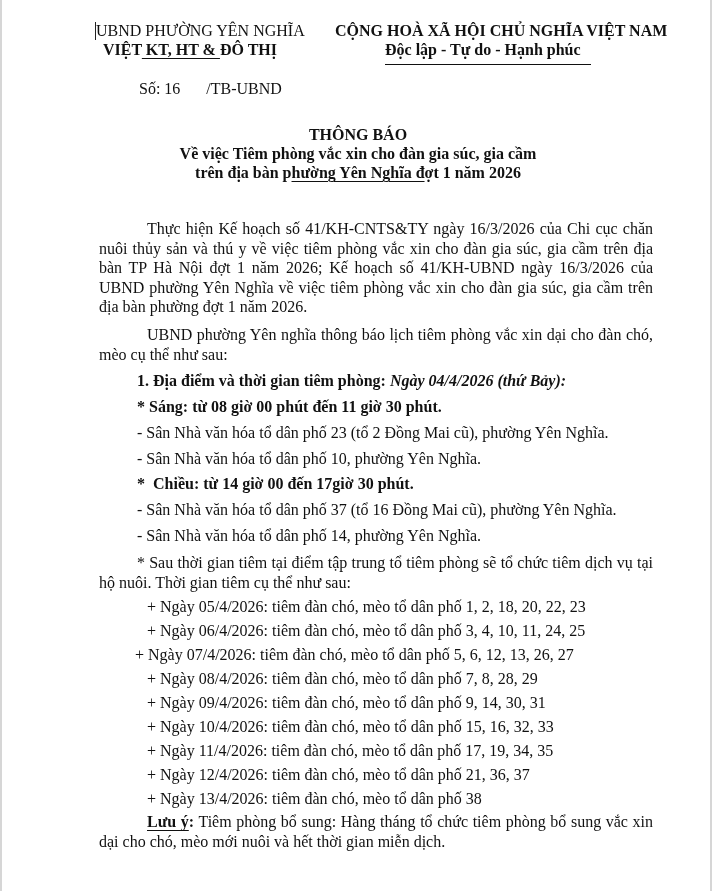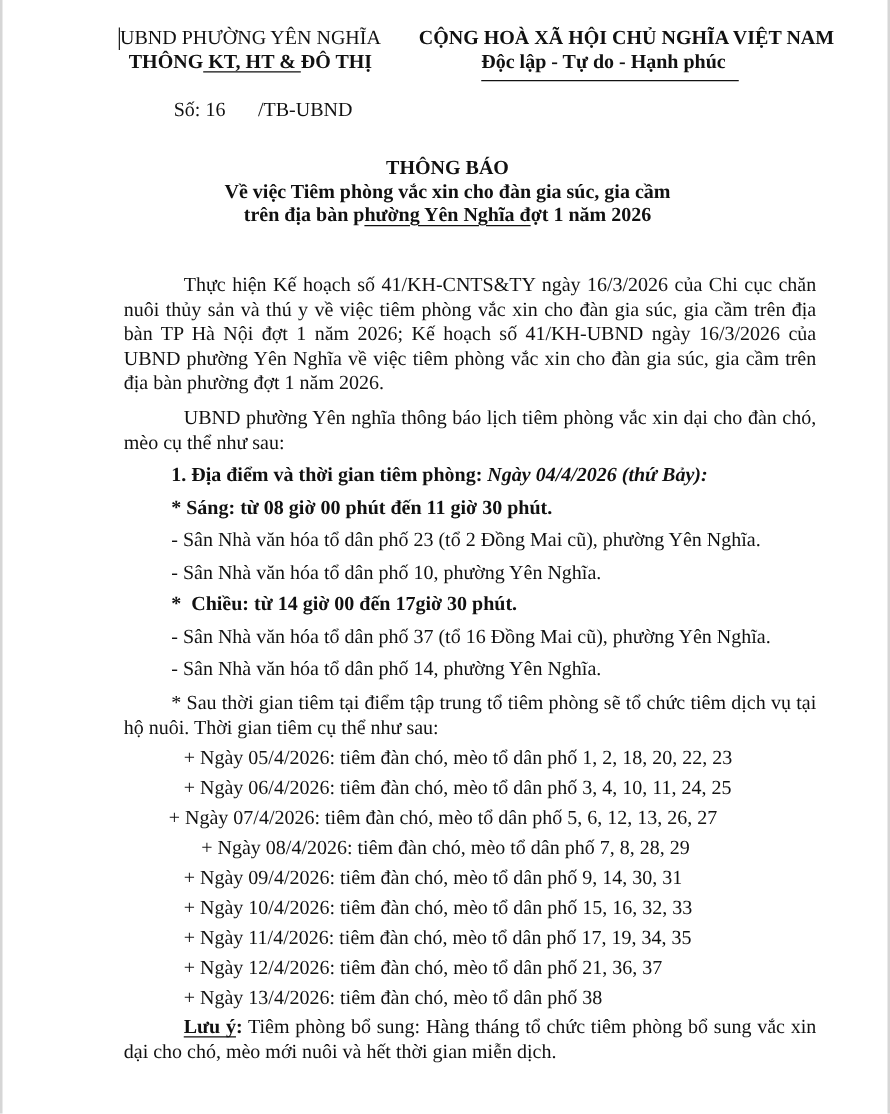--- a/index.html
+++ b/index.html
@@ -40,21 +40,21 @@
   .note { top: 812px; text-indent: 48px; }
 </style>
 </head>
 <body>
 
 <div class="frame">
 
   <div class="caret"></div>
 
   <div class="abs hdr-left-1">UBND PHƯỜNG YÊN NGHĨA</div>
-  <div class="abs hdr-left-2"><span>THÔNG</span><span class="u-inline"> KT, HT &amp; </span><span>ĐÔ THỊ</span></div>
+  <div class="abs hdr-left-2"><span>VIỆT</span><span class="u-inline"> KT, HT &amp; </span><span>ĐÔ THỊ</span></div>
 
   <div class="abs hdr-right-1">CỘNG HOÀ XÃ HỘI CHỦ NGHĨA VIỆT NAM</div>
   <div class="abs hdr-right-2">Độc lập - Tự do - Hạnh phúc</div>
   <div class="hdr-right-2-line"></div>
 
   <div class="abs number"><span>Số: 16</span><span class="gap"></span><span>/TB-UBND</span></div>
 
   <div class="abs title">THÔNG BÁO</div>
   <div class="abs subtitle-1">Về việc Tiêm phòng vắc xin cho đàn gia súc, gia cầm</div>
   <div class="abs subtitle-2"><span>trên địa bàn p</span><span class="u-inline">hường Yên Nghĩa đ</span><span>ợt 1 năm 2026</span></div>
@@ -70,21 +70,21 @@
 
   <div class="line b" style="left:135px; top:475px;"><span>*</span>&nbsp;&nbsp;<span>Chiều: từ 14 giờ 00 đến 17giờ 30 phút.</span></div>
   <div class="line" style="left:135px; top:501px;">- Sân Nhà văn hóa tổ dân phố 37 (tổ 16 Đồng Mai cũ), phường Yên Nghĩa.</div>
   <div class="line" style="left:135px; top:527px;">- Sân Nhà văn hóa tổ dân phố 14, phường Yên Nghĩa.</div>
 
   <div class="para p3">* Sau thời gian tiêm tại điểm tập trung tổ tiêm phòng sẽ tổ chức tiêm dịch vụ tại hộ nuôi. Thời gian tiêm cụ thể như sau:</div>
 
   <div class="line" style="left:145px; top:598px;">+ Ngày 05/4/2026: tiêm đàn chó, mèo tổ dân phố 1, 2, 18, 20, 22, 23</div>
   <div class="line" style="left:145px; top:622px;">+ Ngày 06/4/2026: tiêm đàn chó, mèo tổ dân phố 3, 4, 10, 11, 24, 25</div>
   <div class="line" style="left:133px; top:646px;">+ Ngày 07/4/2026: tiêm đàn chó, mèo tổ dân phố 5, 6, 12, 13, 26, 27</div>
-  <div class="line" style="left:145px; top:670px;margin-left:14px;">+ Ngày 08/4/2026: tiêm đàn chó, mèo tổ dân phố 7, 8, 28, 29</div>
+  <div class="line" style="left:145px; top:670px;">+ Ngày 08/4/2026: tiêm đàn chó, mèo tổ dân phố 7, 8, 28, 29</div>
   <div class="line" style="left:145px; top:694px;">+ Ngày 09/4/2026: tiêm đàn chó, mèo tổ dân phố 9, 14, 30, 31</div>
   <div class="line" style="left:145px; top:718px;">+ Ngày 10/4/2026: tiêm đàn chó, mèo tổ dân phố 15, 16, 32, 33</div>
   <div class="line" style="left:145px; top:742px;">+ Ngày 11/4/2026: tiêm đàn chó, mèo tổ dân phố 17, 19, 34, 35</div>
   <div class="line" style="left:145px; top:766px;">+ Ngày 12/4/2026: tiêm đàn chó, mèo tổ dân phố 21, 36, 37</div>
   <div class="line" style="left:145px; top:790px;">+ Ngày 13/4/2026: tiêm đàn chó, mèo tổ dân phố 38</div>
 
   <div class="para note"><span class="b u-inline">Lưu ý</span><span class="b">:</span><span> Tiêm phòng bổ sung: Hàng tháng tổ chức tiêm phòng bổ sung vắc xin dại cho chó, mèo mới nuôi và hết thời gian miễn dịch.</span></div>
 
 </div>
 

